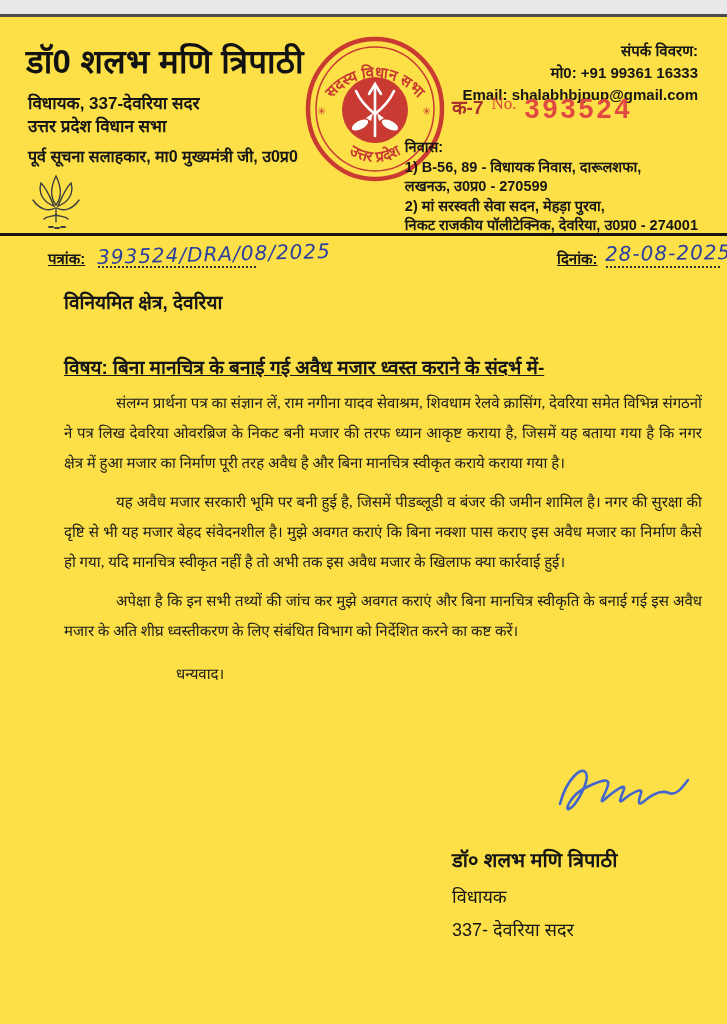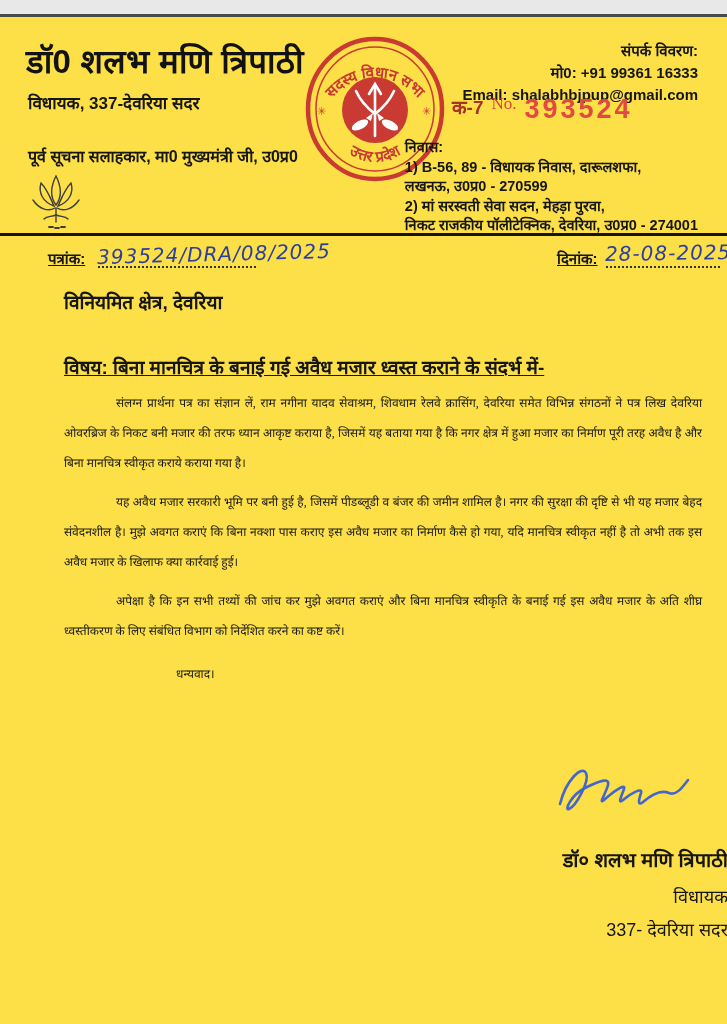--- a/index.html
+++ b/index.html
@@ -42,42 +42,43 @@
     color:#2b3f9e; font-family:"DejaVu Sans", sans-serif; font-style:italic;
     font-size:20px; letter-spacing:1px; white-space:nowrap;
   }
   #pno-value { left:97px; top:228px; transform:rotate(-1.5deg); }
   #date-label { left:557px; top:234px; }
   #date-value { left:605px; top:227px; transform:rotate(-1deg); }
 
   
   #addressee { left:64px; top:272px; font-size:19px; font-weight:bold; line-height:33px; }
   #subject { left:64px; top:340px; font-size:19px; font-weight:bold; text-decoration:underline; width:640px; }
-  #body { left:64px; top:374px; width:638px; font-size:12px; line-height:30px; text-align:justify;
+  #body { left:64px; top:374px; width:638px; font-size:15px; line-height:30px; text-align:justify;
           font-family:"Liberation Serif", serif; color:#1a1a1a; }
   #body p { text-indent:52px; margin-bottom:9px; }
   #closing { margin-top:13px; margin-left:60px; text-indent:0; }
 
   
   #signature { left:550px; top:746px; }
-  #sig-block { left:452px; top:832px; width:276px; text-align:right; }
+  #sig-block { left:452px; top:832px; width:276px; text-align:left; }
   #sig-name { font-size:20px; font-weight:bold; }
   #sig-desig { font-size:18px; margin-top:11px; }
   #sig-constituency { font-size:18px; margin-top:9px; }
 </style>
 </head>
 <body>
 
 <div id="page">
 
   <div class="abs" id="scan-edge"></div>
 
   <div class="abs" id="mla-name">डॉ0 शलभ मणि त्रिपाठी</div>
   <div class="abs" id="mla-desig">
     <div>विधायक, 337-देवरिया सदर</div>
+    <div>उत्तर प्रदेश विधान सभा</div>
   </div>
   <div class="abs" id="mla-former">पूर्व सूचना सलाहकार, मा0 मुख्यमंत्री जी, उ0प्र0</div>
 
   <div class="abs" id="lotus">
     <svg width="52" height="62" viewBox="0 0 52 62" fill="none" stroke="#3d3d3d" stroke-width="1.4" stroke-linecap="round">
       <path d="M26 4 C21 14 20 25 26 33 C32 25 31 14 26 4 Z"></path>
       <path d="M11 11 C8 21 13 30 24 34 C20 25 17 17 11 11 Z"></path>
       <path d="M41 11 C44 21 39 30 28 34 C32 25 35 17 41 11 Z"></path>
       <path d="M3 28 C9 37 18 40 25 36"></path>
       <path d="M49 28 C43 37 34 40 27 36"></path>

